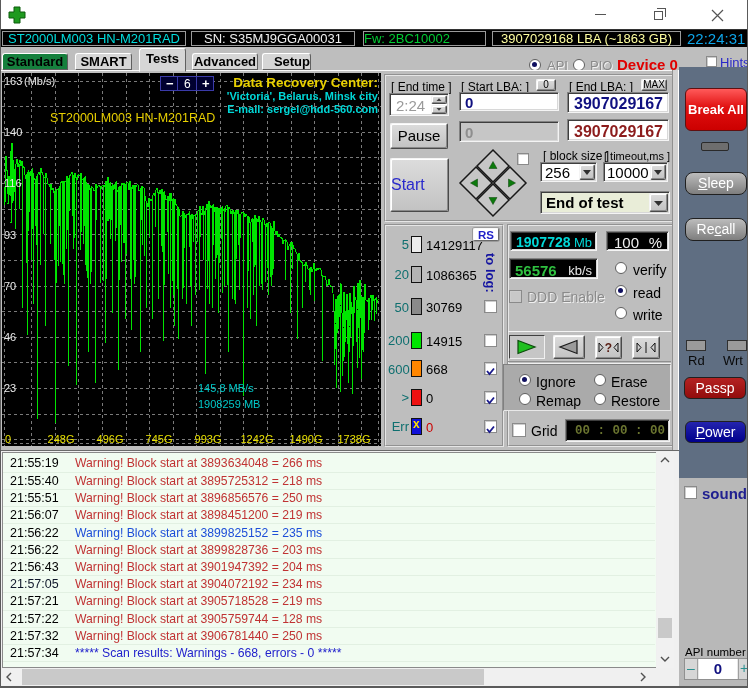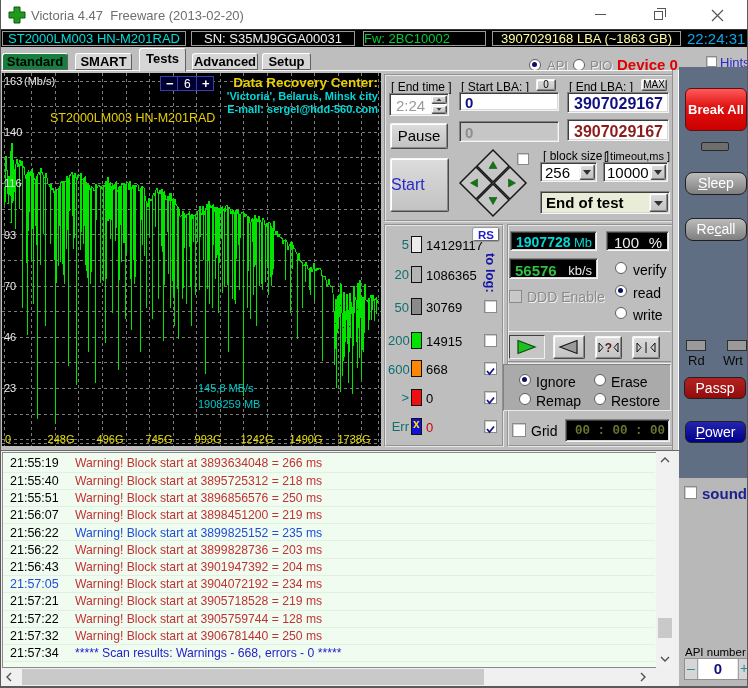--- a/index.html
+++ b/index.html
@@ -19,42 +19,41 @@
 .gxlab { position:absolute; color:#e8e000; font-size:11px; text-align:center; }
 .lab { position:absolute; font-size:12px; color:#000; white-space:nowrap; }
 .sbtn { position:absolute; border-radius:8px; color:#fff; text-align:center;
   border:1px solid #202020; font-size:14px; }
 </style></head><body>
 
 <div class="abs" style="left:0;top:0;width:748px;height:30px;background:#fff;border-bottom:1px solid #333">
   <svg class="abs" style="left:8px;top:6px" width="18" height="18" viewBox="0 0 18 18">
     <path d="M6 1 h6 v5 h5 v6 h-5 v5 h-6 v-5 h-5 v-6 h5 z" fill="#1f9a1f" stroke="#0c5c0c" stroke-width="1"></path>
   </svg>
-  <div class="tl" style="left:31px;top:8px;font-size:13px;color:#6e6e6e">Victoria 4.47&nbsp; Freeware (2013-02-20)</div>
   <div class="abs" style="left:595px;top:14px;width:11px;height:1px;background:#555"></div>
   <div class="abs" style="left:654px;top:11px;width:9px;height:9px;border:1px solid #555"></div>
   <div class="abs" style="left:657px;top:8px;width:9px;height:9px;border:1px solid #555;border-bottom:none;border-left:none"></div>
   <svg class="abs" style="left:711px;top:9px" width="13" height="13" viewBox="0 0 13 13">
     <path d="M1 1 L12 12 M12 1 L1 12" stroke="#555" stroke-width="1.2"></path>
   </svg>
 </div>
 
 <div class="abs" style="left:0;top:30px;width:748px;height:17px;background:#000">
   <div class="abs" style="left:2px;top:1px;width:184px;height:15px;border:1px solid #9a9a9a;color:#00dcdc;font-size:13px;text-align:center;line-height:13px">ST2000LM003 HN-M201RAD</div>
   <div class="abs" style="left:191px;top:1px;width:164px;height:15px;border:1px solid #9a9a9a;color:#f0f0f0;font-size:13px;text-align:center;line-height:13px">SN: S35MJ9GGA00031</div>
   <div class="abs" style="left:363px;top:1px;width:123px;height:15px;border:1px solid #9a9a9a;color:#00cc33;font-size:13px;text-align:left;line-height:13px">Fw: 2BC10002</div>
   <div class="abs" style="left:492px;top:1px;width:189px;height:15px;border:1px solid #9a9a9a;color:#ffffa0;font-size:13px;text-align:center;line-height:13px">3907029168 LBA (~1863 GB)</div>
   <div class="tl" style="left:687px;top:0;color:#0ea5e9;font-size:15px">22:24:31</div>
 </div>
 
 <div class="abs" style="left:0;top:47px;width:748px;height:23px;background:#bebebe"></div>
 <div class="abs" style="left:2px;top:53px;width:66px;height:17px;background:#15803d;border:1px solid;border-color:#fff #606060 #606060 #fff;border-radius:3px 3px 0 0;text-align:center;font-weight:bold;font-size:13px;line-height:16px">Standard</div>
 <div class="abs" style="left:75px;top:53px;width:57px;height:17px;background:#d6d6d6;border:1px solid;border-color:#fff #606060 #606060 #fff;border-radius:3px 3px 0 0;text-align:center;font-weight:bold;font-size:13px;line-height:16px">SMART</div>
 <div class="abs" style="left:192px;top:53px;width:66px;height:17px;background:#d6d6d6;border:1px solid;border-color:#fff #606060 #606060 #fff;border-radius:3px 3px 0 0;text-align:center;font-weight:bold;font-size:13px;line-height:16px">Advanced</div>
-<div class="abs" style="left:262px;top:53px;width:49px;height:17px;background:#d6d6d6;border:1px solid;border-color:#fff #606060 #606060 #fff;border-radius:3px 3px 0 0;text-align:center;font-weight:bold;font-size:13px;line-height:16px">Setup</div>
+<div class="abs" style="left:262px;top:53px;width:49px;height:17px;background:#d6d6d6;border:1px solid;border-color:#fff #606060 #606060 #fff;border-radius:3px 3px 0 0;text-align:right;font-weight:bold;font-size:13px;line-height:16px">Setup</div>
 <div class="abs" style="left:139px;top:48px;width:47px;height:24px;background:#d6d6d6;border:1px solid;border-color:#fff #606060 #bebebe #fff;border-radius:3px 3px 0 0;text-align:center;font-weight:bold;font-size:13px;line-height:19px;z-index:5">Tests</div>
 <div class="radio on" style="left:529px;top:59px"></div>
 <div class="tl" style="left:547px;top:58px;font-size:13px;color:#8a8a8a;text-shadow:1px 1px 0 #f2f2f2">API</div>
 <div class="radio" style="left:573px;top:59px"></div>
 <div class="tl" style="left:590px;top:58px;font-size:13px;color:#8a8a8a;text-shadow:1px 1px 0 #f2f2f2">PIO</div>
 <div class="tl" style="left:617px;top:56px;font-size:15px;font-weight:bold;color:#e00000">Device 0</div>
 <div class="cb" style="left:706px;top:56px;width:11px;height:11px"></div>
 <div class="tl" style="left:720px;top:55px;font-size:13px;color:#2828c8">Hints</div>
 
 <div class="abs" style="left:0;top:70px;width:679px;height:380px;background:#bebebe;border-top:1px solid #f8f8f8;border-left:1px solid #f8f8f8;border-right:1px solid #f8f8f8"></div>
@@ -345,21 +344,21 @@
 <div class="abs" style="left:3px;top:524px;width:652px;height:17px;border-bottom:1px solid #e2f0e2"></div>
 <div class="tl" style="left:10px;top:526px;color:#000;font-size:12.5px">21:56:22</div>
 <div class="tl" style="left:75px;top:526px;color:#1d4ed8;font-size:12.2px">Warning! Block start at 3899825152 = 235 ms</div>
 <div class="abs" style="left:3px;top:542px;width:652px;height:17px;border-bottom:1px solid #e2f0e2"></div>
 <div class="tl" style="left:10px;top:543px;color:#000;font-size:12.5px">21:56:22</div>
 <div class="tl" style="left:75px;top:543px;color:#c03333;font-size:12.2px">Warning! Block start at 3899828736 = 203 ms</div>
 <div class="abs" style="left:3px;top:559px;width:652px;height:17px;border-bottom:1px solid #e2f0e2"></div>
 <div class="tl" style="left:10px;top:560px;color:#000;font-size:12.5px">21:56:43</div>
 <div class="tl" style="left:75px;top:560px;color:#c03333;font-size:12.2px">Warning! Block start at 3901947392 = 204 ms</div>
 <div class="abs" style="left:3px;top:576px;width:652px;height:17px;border-bottom:1px solid #e2f0e2"></div>
-<div class="tl" style="left:10px;top:577px;color:#1d4ed8;font-size:12.5px">21:57:05</div>
+<div class="tl" style="left:10px;top:577px;color:#0f172a;font-size:12.5px">21:57:05</div>
 <div class="tl" style="left:75px;top:577px;color:#c03333;font-size:12.2px">Warning! Block start at 3904072192 = 234 ms</div>
 <div class="abs" style="left:3px;top:594px;width:652px;height:17px;border-bottom:1px solid #e2f0e2"></div>
 <div class="tl" style="left:10px;top:594px;color:#000;font-size:12.5px">21:57:21</div>
 <div class="tl" style="left:75px;top:594px;color:#c03333;font-size:12.2px">Warning! Block start at 3905718528 = 219 ms</div>
 <div class="abs" style="left:3px;top:611px;width:652px;height:17px;border-bottom:1px solid #e2f0e2"></div>
 <div class="tl" style="left:10px;top:612px;color:#000;font-size:12.5px">21:57:22</div>
 <div class="tl" style="left:75px;top:612px;color:#c03333;font-size:12.2px">Warning! Block start at 3905759744 = 128 ms</div>
 <div class="abs" style="left:3px;top:628px;width:652px;height:17px;border-bottom:1px solid #e2f0e2"></div>
 <div class="tl" style="left:10px;top:629px;color:#000;font-size:12.5px">21:57:32</div>
 <div class="tl" style="left:75px;top:629px;color:#c03333;font-size:12.2px">Warning! Block start at 3906781440 = 250 ms</div>

